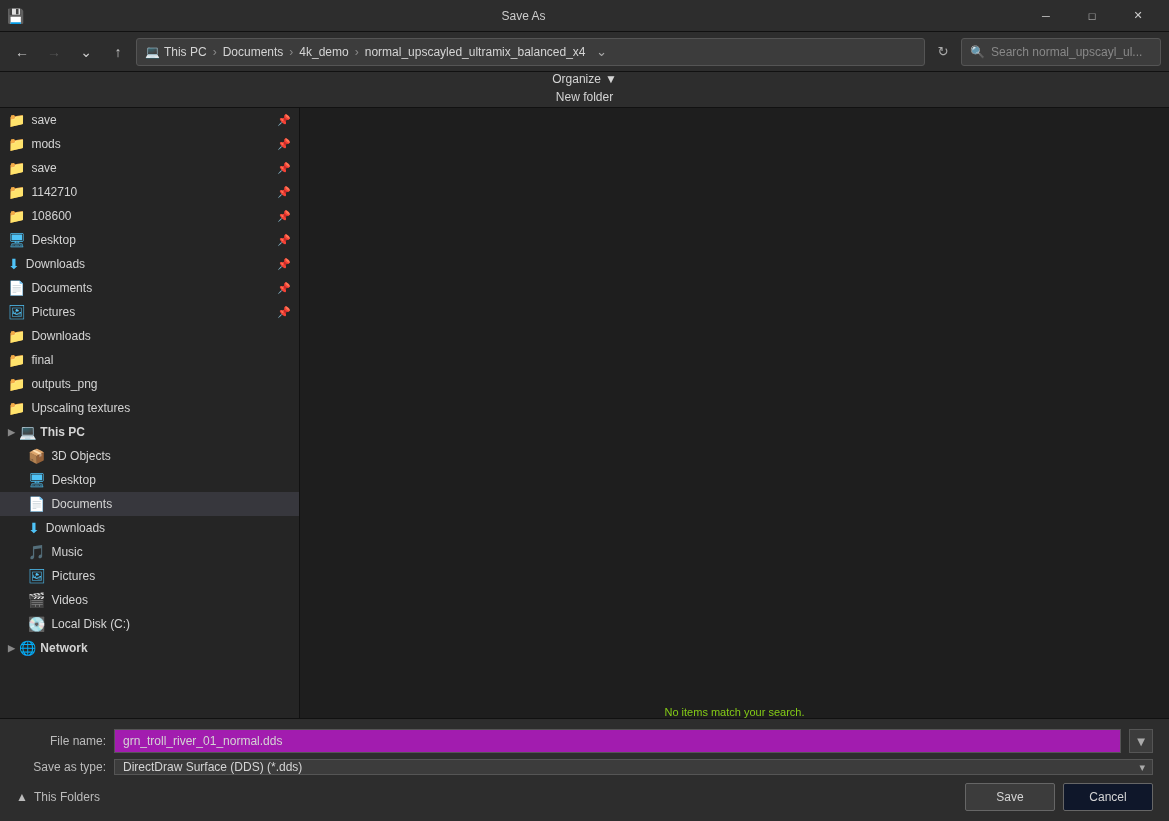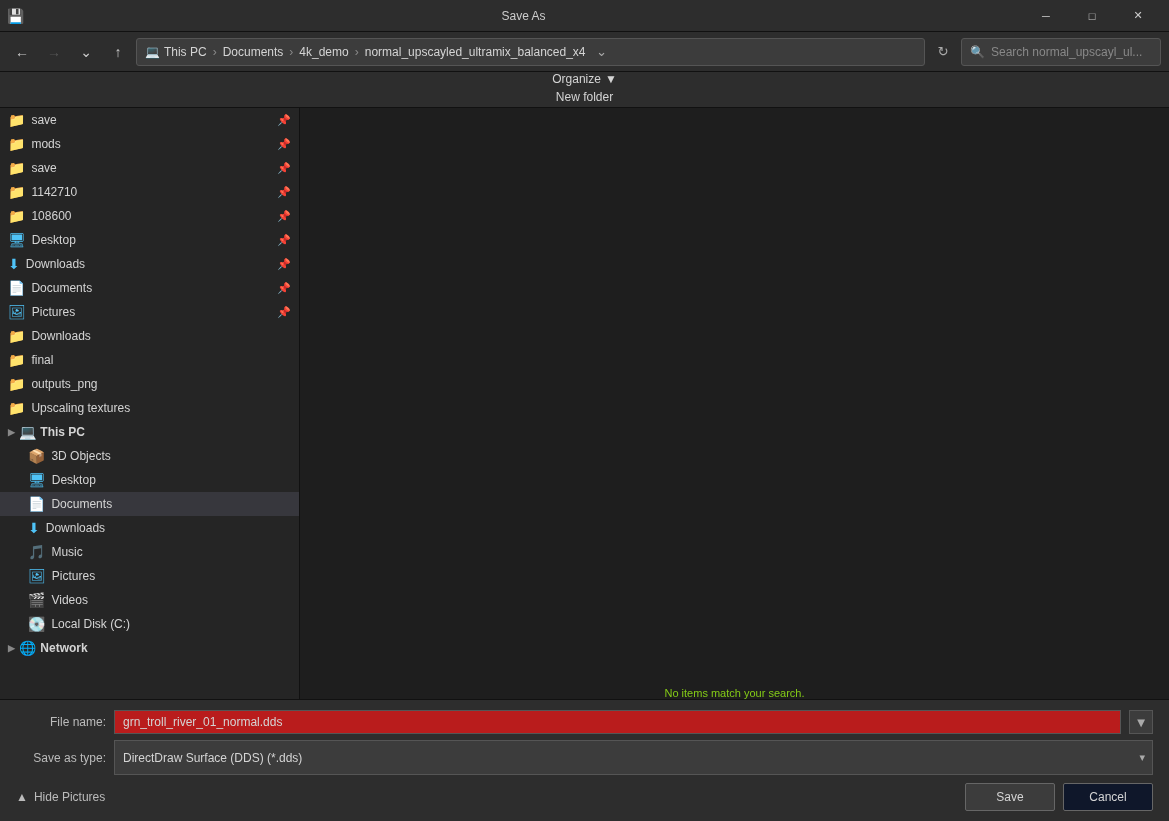--- a/index.html
+++ b/index.html
@@ -230,35 +230,35 @@
     }
     .bottom-label {
       width: 90px;
       text-align: right;
       font-size: 12px;
       color: #bbb;
       flex-shrink: 0;
     }
     .bottom-input {
       flex: 1;
-      background: #b91c1c;
+      background: #a21caf;
       border: 1px solid #555;
       color: #d4d4d4;
       height: 24px;
       padding: 0 8px;
       font-size: 12px;
       font-family: 'Segoe UI', Arial, sans-serif;
       outline: none;
     }
     .bottom-select {
       flex: 1;
       background: #3c3c3c;
       border: 1px solid #555;
       color: #d4d4d4;
-      height: 35px;
+      height: 16px;
       padding: 0 8px;
       font-size: 12px;
       font-family: 'Segoe UI', Arial, sans-serif;
       outline: none;
       appearance: none;
     }
     .select-wrapper {
       flex: 1;
       position: relative;
       display: flex;
@@ -518,20 +518,20 @@
     <div class="bottom-label">Save as type:</div>
     <div class="select-wrapper">
       <select class="bottom-select">
         <option>DirectDraw Surface (DDS) (*.dds)</option>
       </select>
     </div>
   </div>
   <div class="footer-row">
     <button class="hide-folders-btn">
       <span>▲</span>
-      <span>Hide Pictures</span>
+      <span>This Folders</span>
     </button>
     <div class="action-btns">
       <button class="action-btn primary">Save</button>
       <button class="action-btn">Cancel</button>
     </div>
   </div>
 </div>
 
 </body></html>

